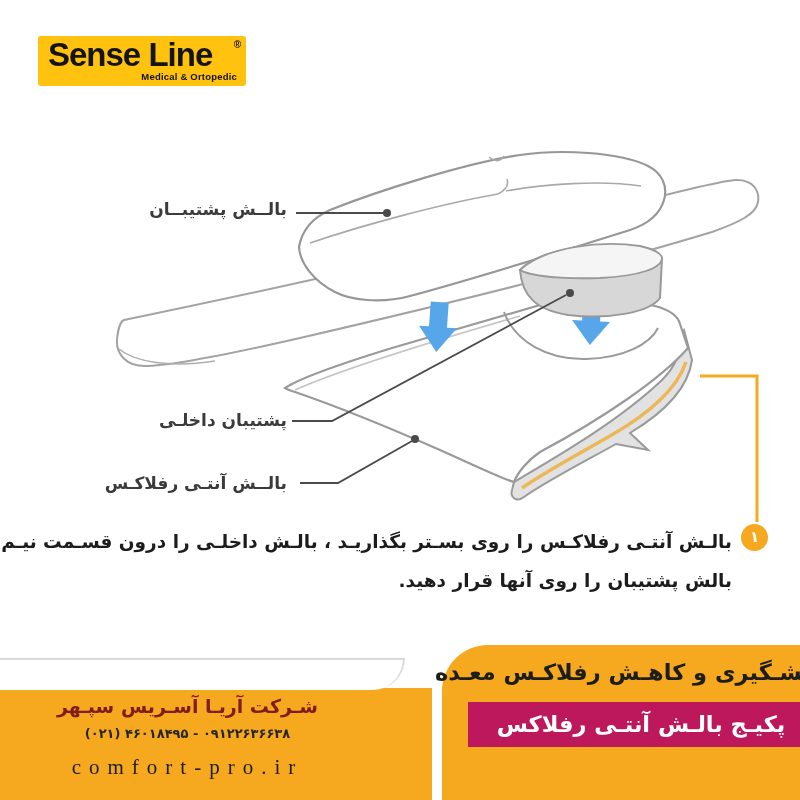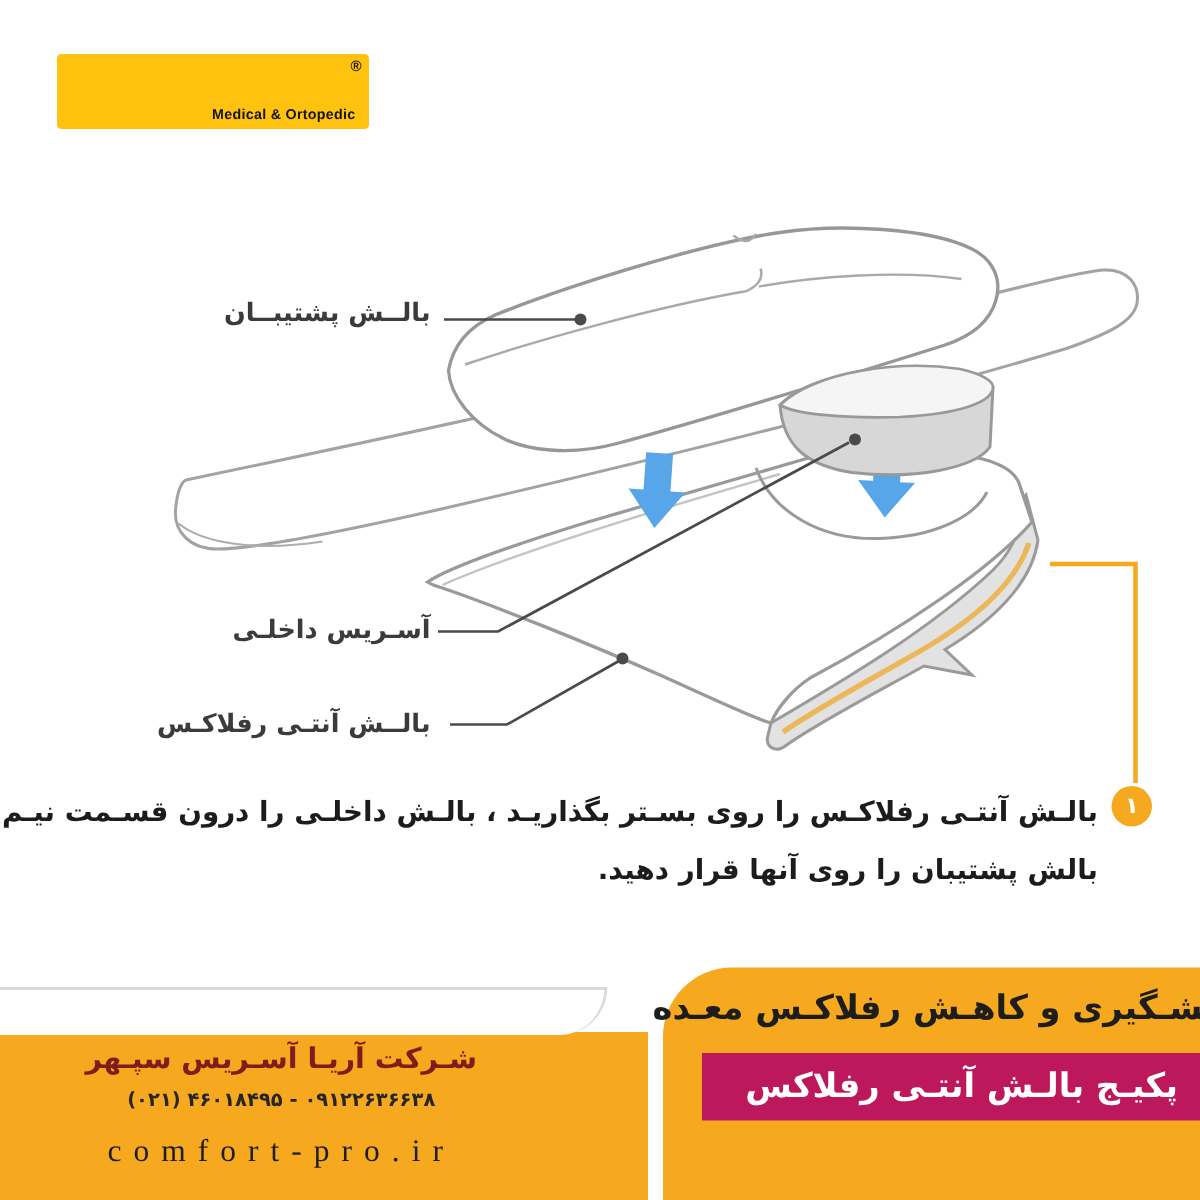--- a/index.html
+++ b/index.html
@@ -52,20 +52,21 @@
         direction:rtl;white-space:nowrap;}
   .warranty-line{position:absolute;top:111px;left:8px;right:8px;text-align:center;direction:rtl;
         font-weight:bold;font-size:14.5px;color:#262626;white-space:nowrap;}
 </style>
 </head>
 <body>
 
 <div class="canvas">
 
   <div class="logo">
+    <div class="logo-brand">Sense Line</div>
     <div class="logo-reg">®</div>
     <div class="logo-tagline">Medical &amp; Ortopedic</div>
   </div>
 
   <svg class="diagram-svg" width="800" height="800" viewBox="0 0 800 800">
 
     <g>
       <path d="M 124 320 C 220 300, 420 258, 600 212 C 660 196, 715 182, 735 180
                C 752 179, 760 190, 758 202 C 756 214, 740 222, 712 232
                C 600 266, 430 308, 300 338 C 230 354, 170 366, 145 366
@@ -122,21 +123,21 @@
     <g fill="#4a4a4a">
       <circle cx="387" cy="213" r="4"></circle>
       <circle cx="570" cy="293" r="4"></circle>
       <circle cx="415" cy="439" r="4"></circle>
     </g>
 
     <path d="M 700 376 L 757 376 L 757 522" fill="none" stroke="#F6A81F" stroke-width="3"></path>
   </svg>
 
   <div class="dlabel dlabel-support">بالــش پشتیبــان</div>
-  <div class="dlabel dlabel-inner">آسـریس داخلـی</div>
+  <div class="dlabel dlabel-inner">پشتیبان داخلـی</div>
   <div class="dlabel dlabel-antireflux">بالــش آنتـی رفلاکـس</div>
 
   <div class="step-badge">۱</div>
   <div class="instruction">
     <div>بالـش آنتـی رفلاکـس را روی بسـتر بگذاریـد ، بالـش داخلـی را درون قسـمت نیـم دایره گذاشـته و</div>
     <div>بالش پشتیبان را روی آنها قرار دهید.</div>
   </div>
 
   <div class="company-panel">
     <div class="company-name">شـرکت آریـا آسـریس سپـهر</div>

